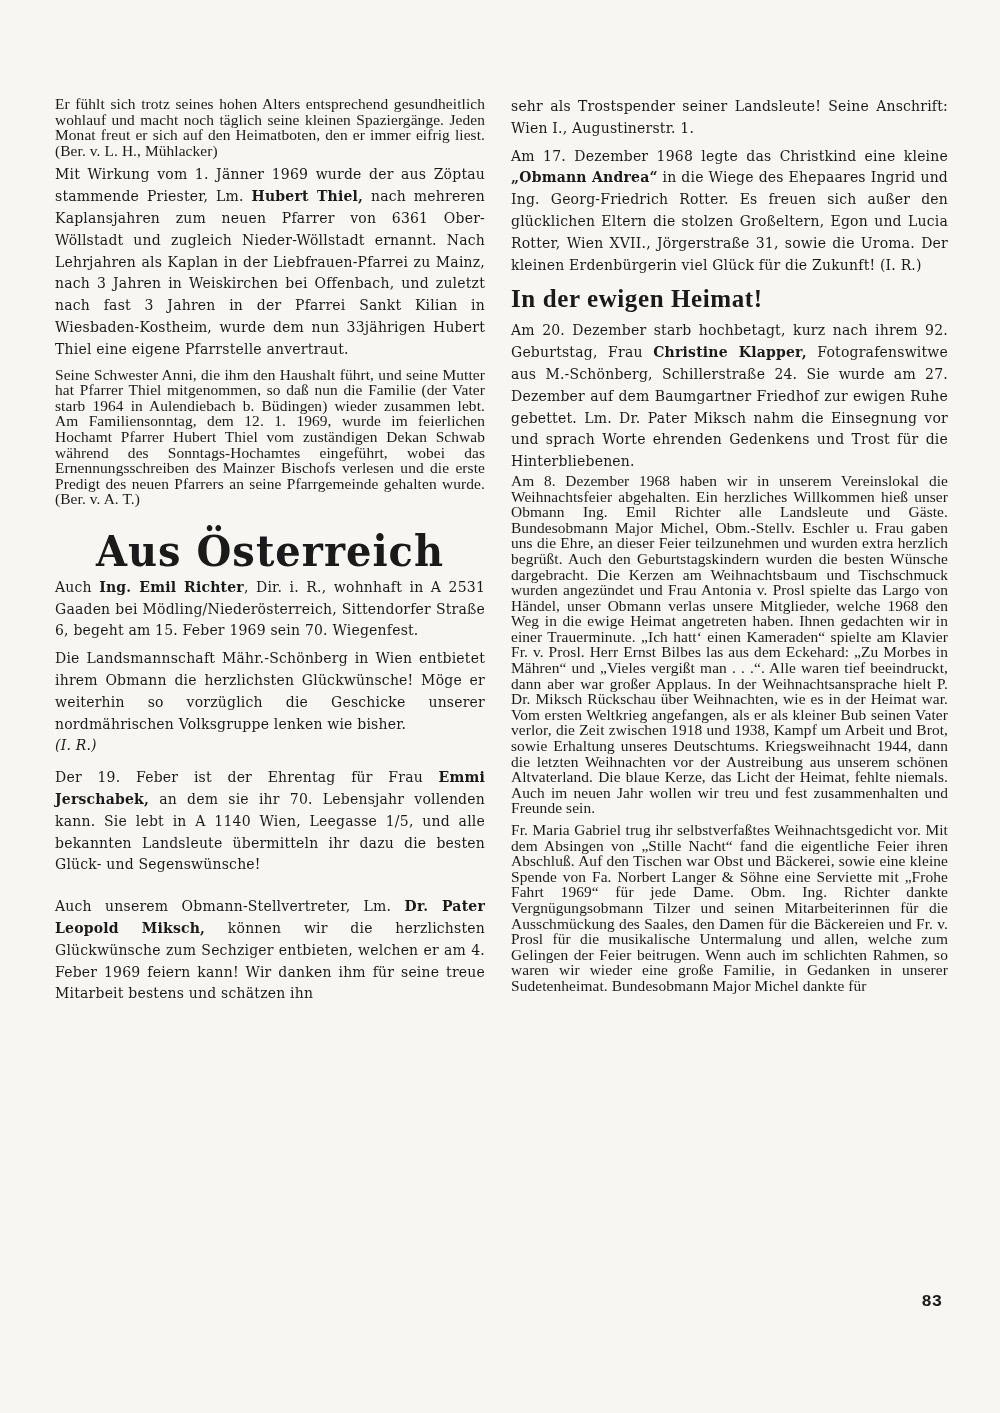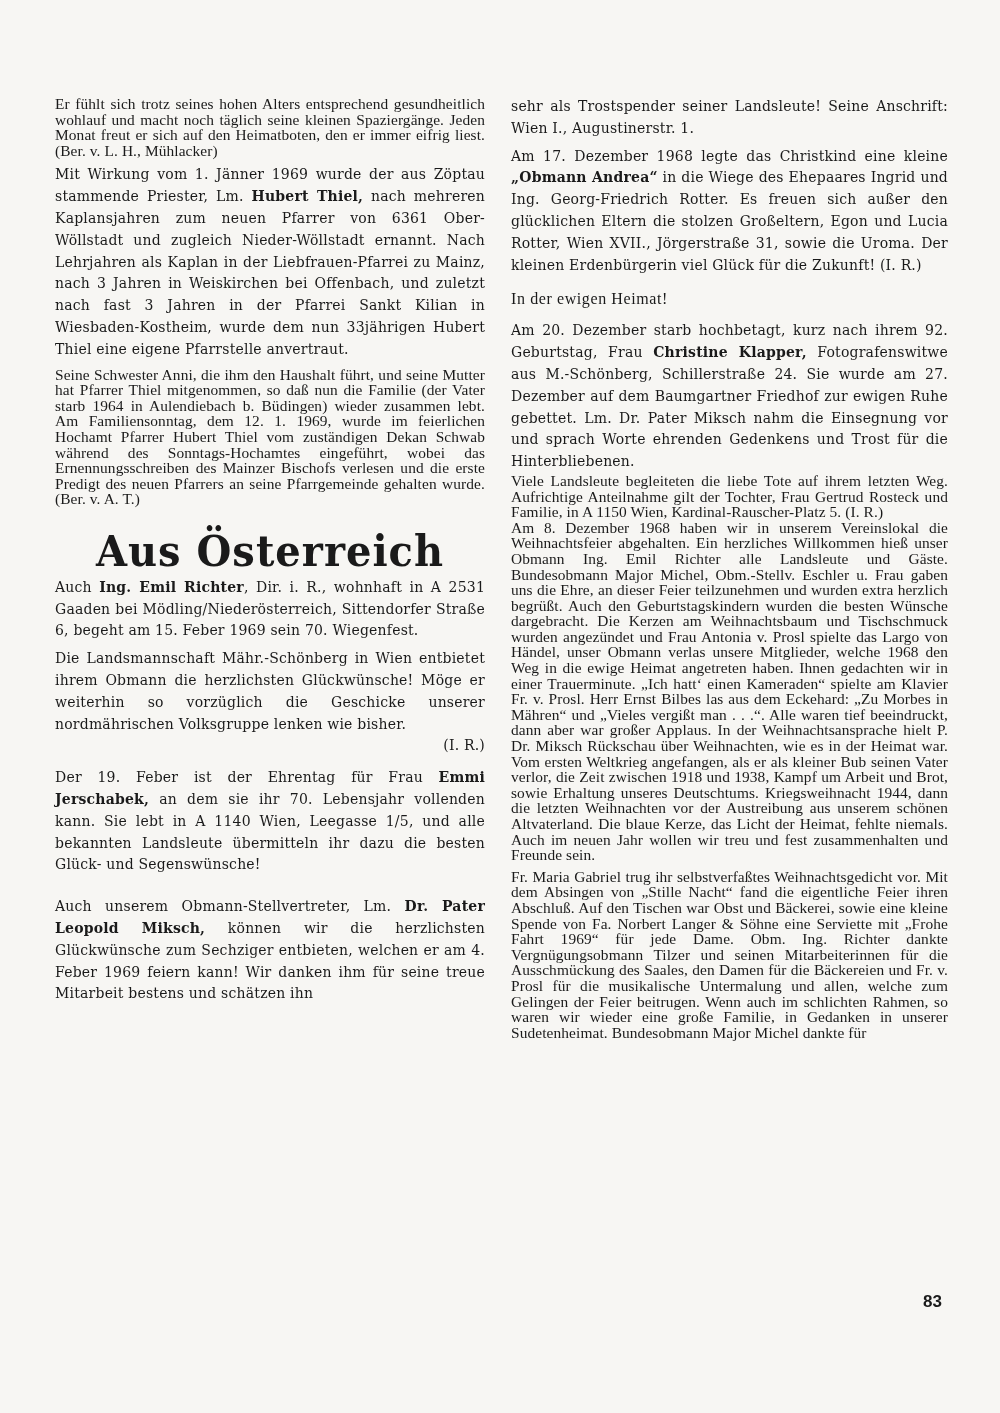--- a/index.html
+++ b/index.html
@@ -33,30 +33,30 @@
       font-family: "DejaVu Serif", serif;
       font-weight: bold;
       font-size: 40px;
       line-height: 44px;
       letter-spacing: 1px;
       margin: 22px 0 4px 0;
       transform: scaleY(1.05);
     }
     .subhead {
       font-family: "Liberation Serif", "DejaVu Serif", serif;
-      font-weight: normal;
-      font-size: 16px;
+      font-weight: bold;
+      font-size: 25px;
       line-height: 22px;
       letter-spacing: 0.6px;
       margin: 2px 0 4px 0;
     }
-    .right-align { text-align: right; }
+    .right-align { text-align: left; font-style: italic; }
     .page-number {
       position: absolute; right: 58px; top: 1292px;
-      font-family: Liberation Sans, sans-serif;
+      font-family: Liberation Mono, monospace;
       font-weight: bold; font-size: 17px;
     }
   </style>
 </head>
 <body>
 
 <div class="page">
 
   <div class="col col-left">
     <p class="small">Er fühlt sich trotz seines hohen Alters entsprechend gesundheitlich wohlauf und macht noch täglich seine kleinen Spaziergänge. Jeden Monat freut er sich auf den Heimatboten, den er immer eifrig liest. (Ber. v. L. H., Mühlacker)</p>
@@ -79,20 +79,19 @@
   </div>
 
   <div class="col col-right">
     <p class="large">sehr als Trostspender seiner Landsleute! Seine Anschrift: Wien I., Augustinerstr. 1.</p>
     <div class="gap"></div>
     <p class="large"><span>Am 17. Dezember 1968 legte das Christkind eine kleine </span><b>„Obmann Andrea“</b><span> in die Wiege des Ehepaares Ingrid und Ing. Georg-Friedrich Rotter. Es freuen sich außer den glücklichen Eltern die stolzen Großeltern, Egon und Lucia Rotter, Wien XVII., Jörgerstraße 31, sowie die Uroma. Der kleinen Erdenbürgerin viel Glück für die Zukunft! (I. R.)</span></p>
     <div class="gap-l"></div>
     <div class="subhead">In der ewigen Heimat!</div>
     <div class="gap"></div>
     <p class="large"><span>Am 20. Dezember starb hochbetagt, kurz nach ihrem 92. Geburtstag, Frau </span><b>Christine Klapper,</b><span> Fotografenswitwe aus M.-Schönberg, Schillerstraße 24. Sie wurde am 27. Dezember auf dem Baumgartner Friedhof zur ewigen Ruhe gebettet. Lm. Dr. Pater Miksch nahm die Einsegnung vor und sprach Worte ehrenden Gedenkens und Trost für die Hinterbliebenen.</span></p>
-    <p class="small">Viele Landsleute begleiteten die liebe Tote auf ihrem letzten Weg. Aufrichtige Anteilnahme gilt der Tochter, Frau Gertrud Rosteck und Familie, in A 1150 Wien, Kardinal-Rauscher-Platz 5. (I. R.)</p>
     <p class="small">Am 8. Dezember 1968 haben wir in unserem Vereinslokal die Weihnachtsfeier abgehalten. Ein herzliches Willkommen hieß unser Obmann Ing. Emil Richter alle Landsleute und Gäste. Bundesobmann Major Michel, Obm.-Stellv. Eschler u. Frau gaben uns die Ehre, an dieser Feier teilzunehmen und wurden extra herzlich begrüßt. Auch den Geburtstagskindern wurden die besten Wünsche dargebracht. Die Kerzen am Weihnachtsbaum und Tischschmuck wurden angezündet und Frau Antonia v. Prosl spielte das Largo von Händel, unser Obmann verlas unsere Mitglieder, welche 1968 den Weg in die ewige Heimat angetreten haben. Ihnen gedachten wir in einer Trauerminute. „Ich hatt‘ einen Kameraden“ spielte am Klavier Fr. v. Prosl. Herr Ernst Bilbes las aus dem Eckehard: „Zu Morbes in Mähren“ und „Vieles vergißt man . . .“. Alle waren tief beeindruckt, dann aber war großer Applaus. In der Weihnachtsansprache hielt P. Dr. Miksch Rückschau über Weihnachten, wie es in der Heimat war. Vom ersten Weltkrieg angefangen, als er als kleiner Bub seinen Vater verlor, die Zeit zwischen 1918 und 1938, Kampf um Arbeit und Brot, sowie Erhaltung unseres Deutschtums. Kriegsweihnacht 1944, dann die letzten Weihnachten vor der Austreibung aus unserem schönen Altvaterland. Die blaue Kerze, das Licht der Heimat, fehlte niemals. Auch im neuen Jahr wollen wir treu und fest zusammenhalten und Freunde sein.</p>
     <div class="gap"></div>
     <p class="small">Fr. Maria Gabriel trug ihr selbstverfaßtes Weihnachtsgedicht vor. Mit dem Absingen von „Stille Nacht“ fand die eigentliche Feier ihren Abschluß. Auf den Tischen war Obst und Bäckerei, sowie eine kleine Spende von Fa. Norbert Langer &amp; Söhne eine Serviette mit „Frohe Fahrt 1969“ für jede Dame. Obm. Ing. Richter dankte Vergnügungsobmann Tilzer und seinen Mitarbeiterinnen für die Ausschmückung des Saales, den Damen für die Bäckereien und Fr. v. Prosl für die musikalische Untermalung und allen, welche zum Gelingen der Feier beitrugen. Wenn auch im schlichten Rahmen, so waren wir wieder eine große Familie, in Gedanken in unserer Sudetenheimat. Bundesobmann Major Michel dankte für</p>
   </div>
 
   <div class="page-number">83</div>
 </div>
 
 </body></html>

